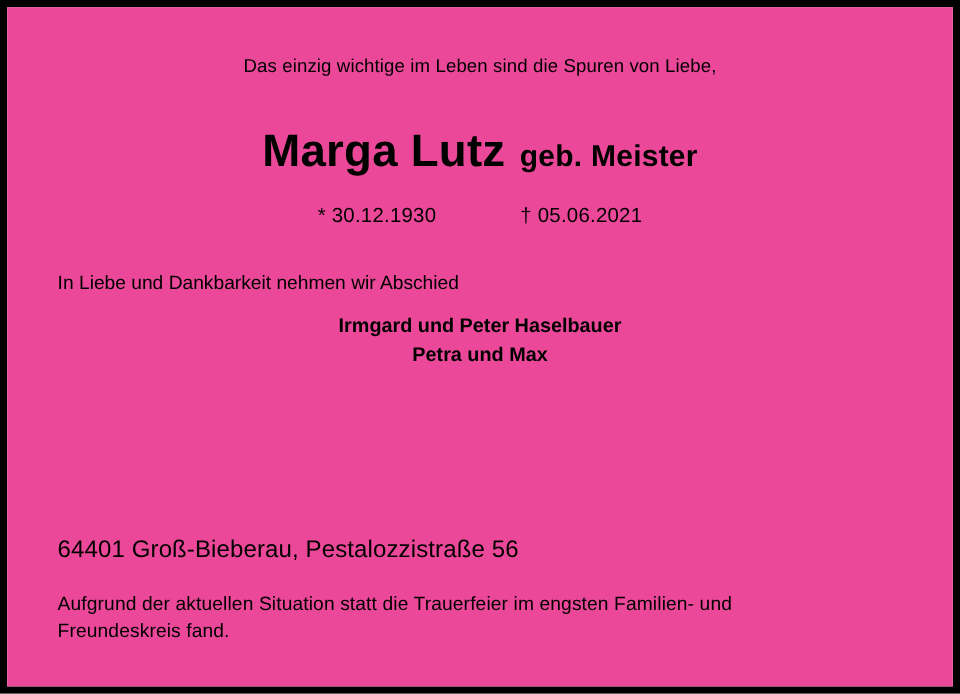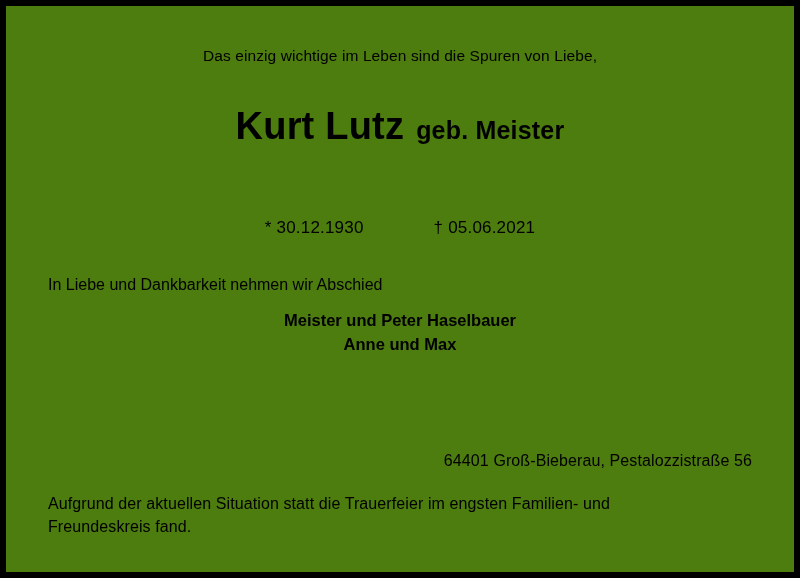--- a/index.html
+++ b/index.html
@@ -21,21 +21,21 @@
     height: 578px;
     background: #ffffff;
     border: 6px solid #000000;
     padding: 0;
   }
   .inner {
     position: relative;
     box-sizing: border-box;
     width: 100%;
     height: 100%;
-    background: #4d7c0f;
+    background: #ec4899;
     padding: 26px 42px 18px 42px;
   }
   .epitaph {
     text-align: center;
     font-size: 15.5px;
     line-height: 1.5;
     letter-spacing: 0.1px;
     margin: 12px 0 0 0;
     padding: 0 20px;
   }
@@ -60,21 +60,20 @@
     text-align: right;
   }
   .dates {
     margin-top: 22px;
     text-align: center;
     font-size: 17px;
     letter-spacing: 0.2px;
   }
   .dates .birth {
     display: inline-block;
-    margin-top: 48px;
   }
   .dates .death {
     display: inline-block;
     margin-left: 70px;
   }
   .farewell {
     margin-top: 38px;
     text-align: left;
     font-size: 16px;
   }
@@ -91,23 +90,22 @@
   .family .group.second {
     margin-top: 15px;
   }
   .footer {
     position: absolute;
     left: 42px;
     right: 42px;
     bottom: 34px;
   }
   .address {
-    font-size: 16px;
+    font-size: 20px;
     letter-spacing: 0.1px;
-    text-align: right;
   }
   .notice {
     margin-top: 22px;
     font-size: 16px;
     line-height: 1.45;
     letter-spacing: 0.1px;
   }
   .notice .nline {
     display: block;
   }
@@ -117,34 +115,34 @@
 
 <div class="obituary">
   <div class="inner">
 
     <div class="epitaph">
       <span class="line1">Das einzig wichtige im Leben sind die Spuren von Liebe,</span>
     </div>
 
     <div class="name-block">
       <div class="name">
-        <span>Kurt Lutz</span><span class="maiden">geb. Meister</span>
+        <span>Marga Lutz</span><span class="maiden">geb. Meister</span>
       </div>
     </div>
 
     <div class="dates">
       <span class="birth">* 30.12.1930</span><span class="death">† 05.06.2021</span>
     </div>
 
     <div class="farewell">In Liebe und Dankbarkeit nehmen wir Abschied</div>
 
     <div class="family">
       <div class="group second">
-        <div>Meister und Peter Haselbauer</div>
-        <div>Anne und Max</div>
+        <div>Irmgard und Peter Haselbauer</div>
+        <div>Petra und Max</div>
       </div>
     </div>
 
     <div class="footer">
       <div class="address">64401 Groß-Bieberau, Pestalozzistraße 56</div>
       <div class="notice">
         <span class="nline">Aufgrund der aktuellen Situation statt die Trauerfeier im engsten Familien- und</span>
         <span class="nline">Freundeskreis fand.</span>
       </div>
     </div>

